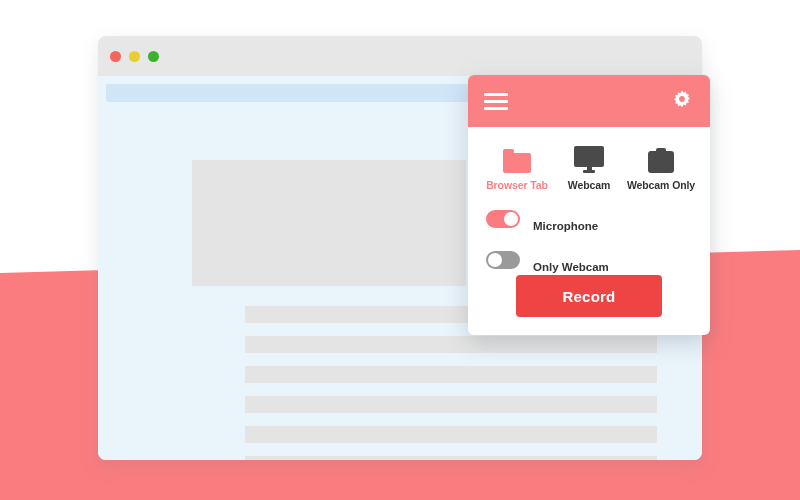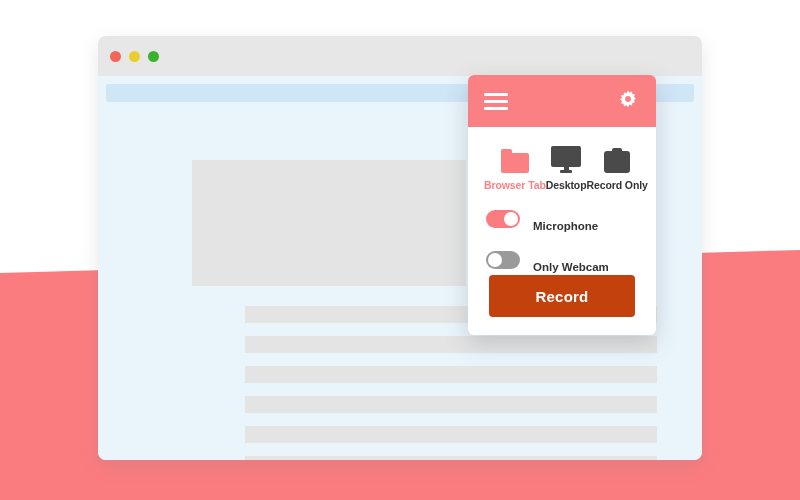--- a/index.html
+++ b/index.html
@@ -93,21 +93,21 @@
     height: 17px;
     background: #e4e4e4;
     margin-bottom: 13px;
   }
 
   
   .panel {
     position: absolute;
     left: 468px;
     top: 75px;
-    width: 188px;
+    width: 242px;
     height: 260px;
     background: #ffffff;
     border-radius: 6px;
     box-shadow: 0 8px 22px rgba(90,100,110,0.25);
     overflow: hidden;
     z-index: 5;
     display: flex;
     flex-direction: column;
   }
   .panel-header {
@@ -288,21 +288,21 @@
   
   .record-wrap {
     margin-top: auto;
     padding-bottom: 18px;
     display: flex;
     justify-content: center;
   }
   .record-btn {
     width: 146px;
     height: 42px;
-    background: #c2410c;
+    background: #ef4444;
     border: none;
     border-radius: 4px;
     color: #ffffff;
     font-family: "Liberation Sans", sans-serif;
     font-size: 15px;
     font-weight: bold;
     cursor: pointer;
     letter-spacing: 0.2px;
   }
 </style>
@@ -366,31 +366,31 @@
         </div>
 
         <div class="source">
           <div class="source-icon">
             <div class="monitor">
               <div class="screen"></div>
               <div class="neck"></div>
               <div class="foot"></div>
             </div>
           </div>
-          <div class="source-label">Desktop</div>
+          <div class="source-label">Webcam</div>
         </div>
 
         <div class="source">
           <div class="source-icon">
             <div class="camera">
               <div class="bump"></div>
               <div class="body"></div>
             </div>
           </div>
-          <div class="source-label">Record Only</div>
+          <div class="source-label">Webcam Only</div>
         </div>
 
       </div>
 
       <div class="toggle-row">
         <div class="toggle on">
           <div class="knob"></div>
         </div>
         <div class="toggle-label">Microphone</div>
       </div>

